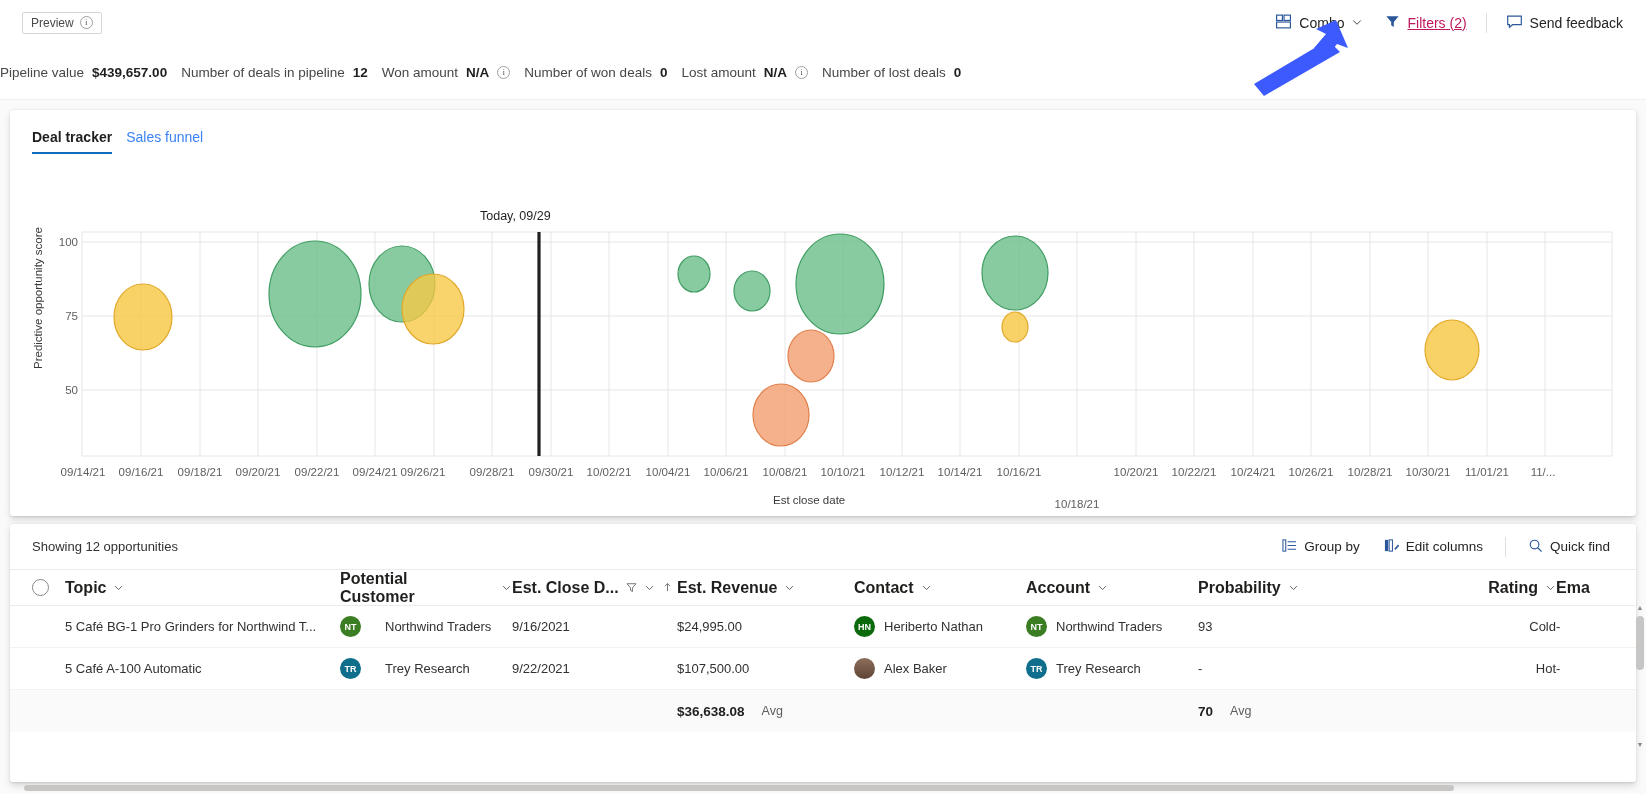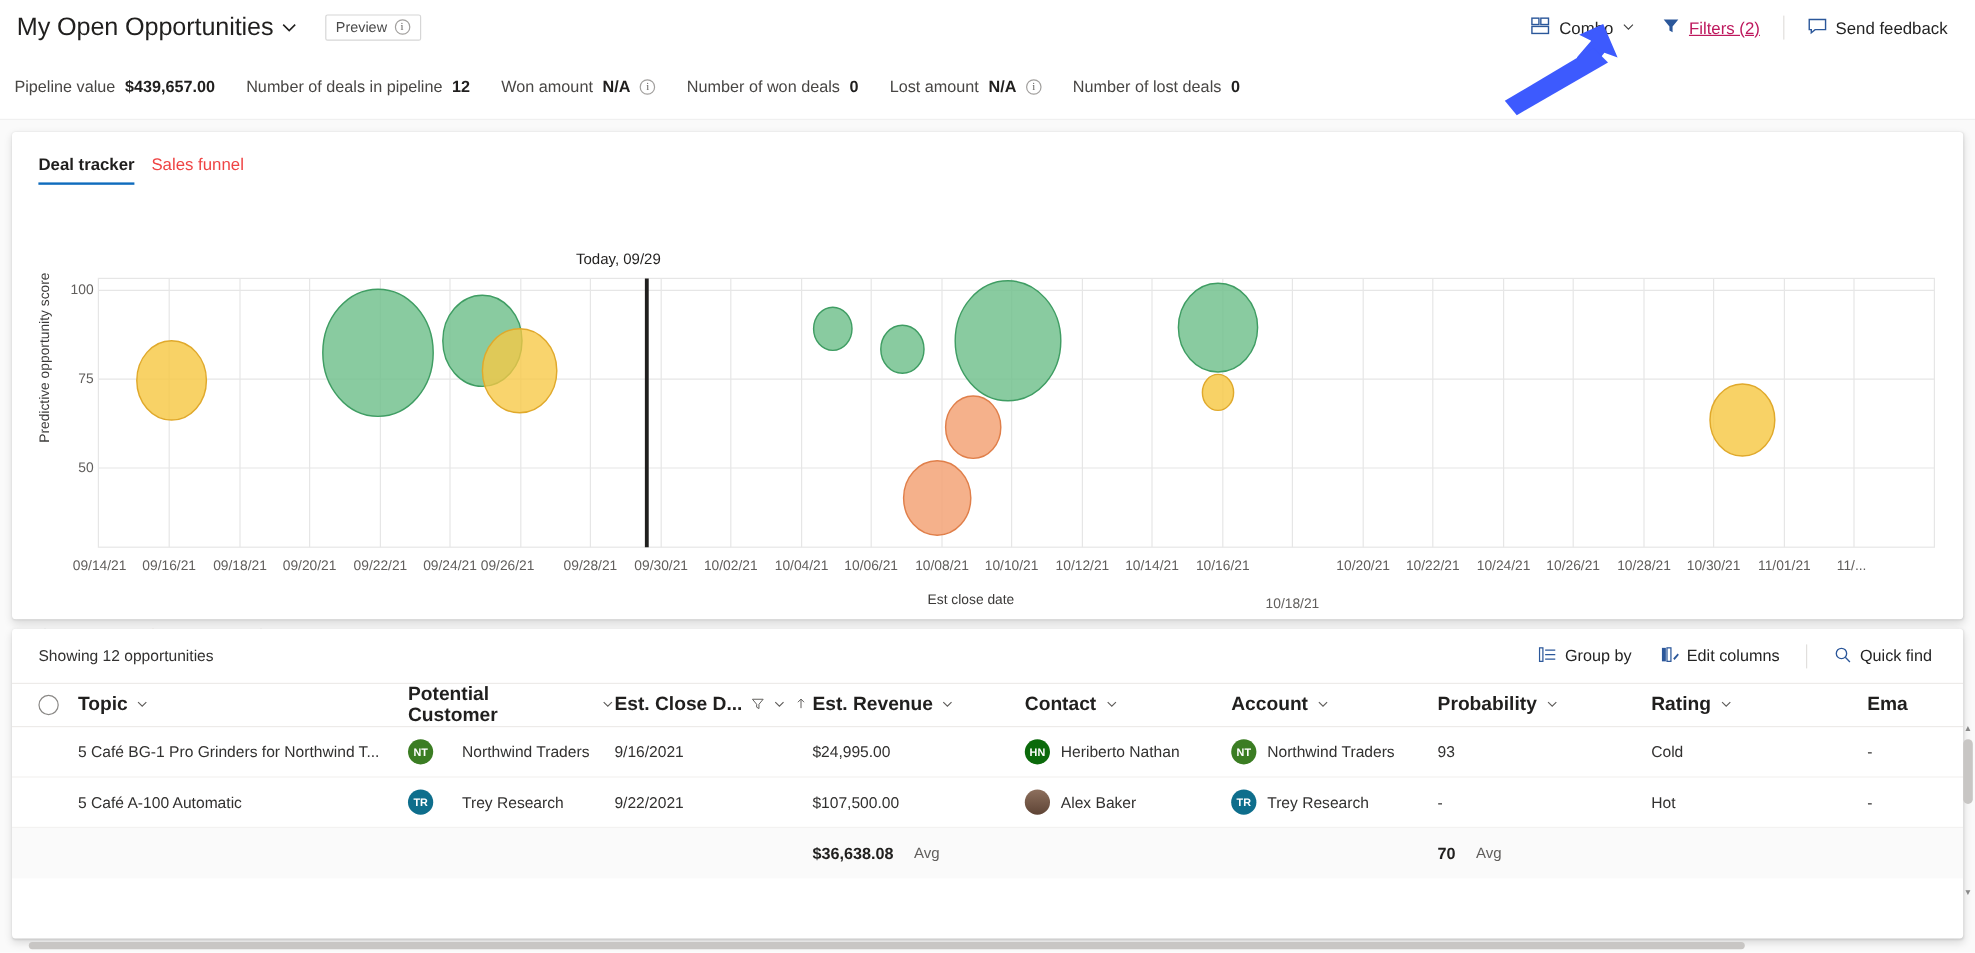--- a/index.html
+++ b/index.html
@@ -33,37 +33,37 @@
   }
   .cmd-btn.blue { color:#be185d;text-decoration:underline; }
   .cmd-sep { width:1px; height:20px; background:#e1dfdd; margin:0 8px; }
 
   
   .kpis {
     position:absolute; left:0; top:45px; width:1646px; height:55px;
     background:#ffffff; display:flex; align-items:center;
     border-bottom:1px solid #f0f0f0;
   }
-  .kpi { display:flex; align-items:center; gap:8px; padding-left:12px; padding-right:14px; }
+  .kpi { display:flex; align-items:center; gap:8px; padding-right:14px; }
   .kpi-label { font-size:13.5px; color:#484644; white-space:nowrap; }
   .kpi-value { font-size:13.5px; font-weight:700; color:#201f1e; white-space:nowrap; }
   .info-i {
     width:13px; height:13px; border-radius:50%; border:1px solid #a19f9d;
     display:inline-flex; align-items:center; justify-content:center;
     font-size:9px; color:#605e5c; line-height:1; font-family:"Liberation Serif", serif;
   }
 
   
   .chart-card {
     position:absolute; left:10px; top:110px; width:1626px; height:406px;
     background:#fff; border-radius:3px; box-shadow:0 0.6px 1.8px rgba(0,0,0,.10),0 3.2px 7.2px rgba(0,0,0,.13);
   }
   .tabs { display:flex; align-items:flex-end; height:44px; padding-left:22px; gap:14px; }
   .tab {
-    font-size:14px; color:#ef4444; padding-bottom:9px; cursor:pointer; position:relative;
+    font-size:14px; color:#3b82f6; padding-bottom:9px; cursor:pointer; position:relative;
   }
   .tab.active { color:#201f1e; font-weight:700; }
   .tab.active:after {
     content:""; position:absolute; left:0; right:0; bottom:0; height:2px; background:#0f6cbd;
   }
 
   
   .plot-wrap { position:relative; width:1626px; height:360px; }
   .today-label {
     position:absolute; left:470px; top:55px; font-size:12.5px; color:#201f1e;
@@ -126,48 +126,40 @@
   .footer-agg { font-size:12.5px; color:#605e5c; margin-left:8px; }
 
   .col-check { width:55px; padding-left:22px; }
   .col-topic { width:275px; }
   .col-cust  { width:172px;gap:24px; }
   .col-close { width:165px; }
   .col-rev   { width:177px; }
   .col-contact { width:172px; }
   .col-account { width:172px; }
   .col-prob  { width:178px; }
-  .col-rating{ width:180px; }
+  .col-rating{ width:180px;justify-content:flex-end; }
   .col-email { width:60px; }
 
   
   .vscroll { position:absolute; right:2px; top:606px; width:8px; height:140px; }
   .vscroll .track { width:8px; height:100%; background:transparent; }
   .vscroll .thumb { width:8px; height:54px; background:#c8c6c4; border-radius:4px; position:absolute; top:10px; }
   .vscroll .arrow { position:absolute; left:0; width:8px; text-align:center; font-size:7px; color:#888; }
   .hscroll { position:absolute; left:10px; bottom:0px; width:1626px; height:12px; }
   .hscroll .thumb { position:absolute; left:14px; top:3px; width:1430px; height:6px; background:#c8c6c4; border-radius:3px; }
 
   
   .annot { position:absolute; left:1240px; top:18px; pointer-events:none; }
 </style>
 </head>
 <body>
 
 <div class="app">
 
   <div class="cmdbar">
-    <div class="title-wrap">
-      <span class="page-title">My Open Opportunities</span>
-      <span class="chev">
-        <svg width="16" height="16" viewBox="0 0 16 16">
-            <path d="M3 5.5l5 5 5-5" fill="none" stroke="#201f1e" stroke-width="1.3"></path>
-          </svg>
-      </span>
-    </div>
     <div class="preview-pill">
       <span>Preview</span>
       <span class="info-i">i</span>
     </div>
 
     <div class="cmd-right">
       <button class="cmd-btn">
         <span>
           <svg width="17" height="17" viewBox="0 0 16 16">
             <rect x="1.5" y="2" width="5.5" height="5" fill="none" stroke="#2b579a" stroke-width="1.1"></rect>

